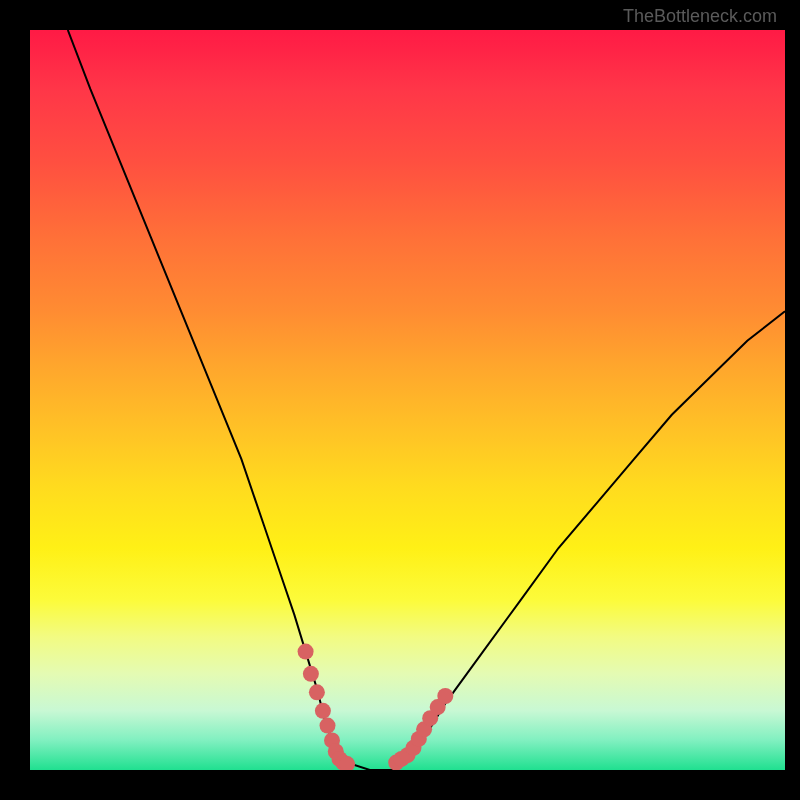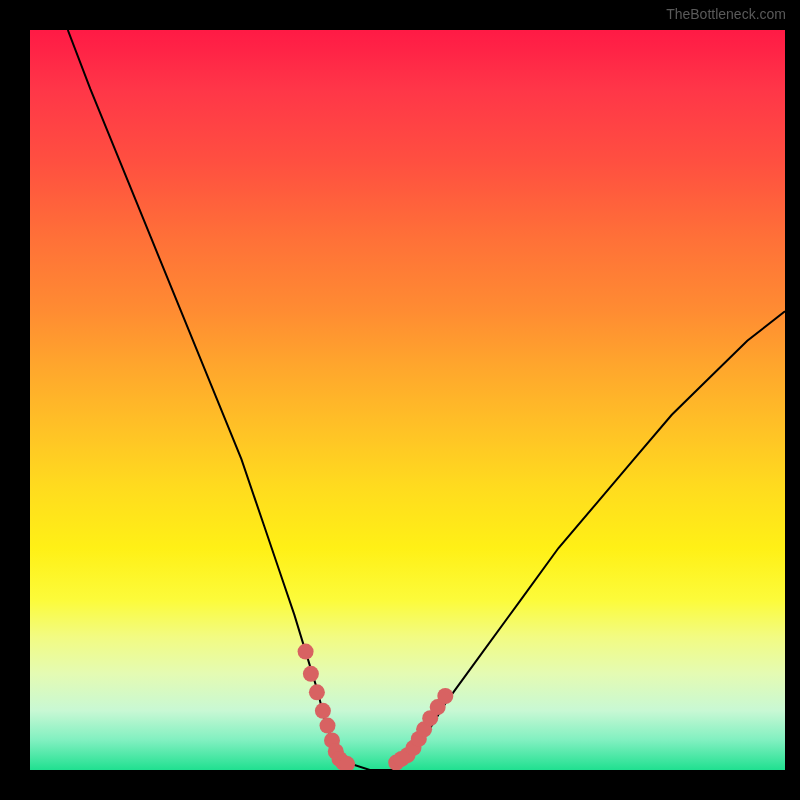--- a/index.html
+++ b/index.html
@@ -6,23 +6,23 @@
   body {
     width: 800px;
     height: 800px;
     background: #000;
     position: relative;
     overflow: hidden;
   }
   .watermark {
     position: absolute;
     top: 6px;
-    right: 14px;
+    right: 23px;
     font-family: Arial, sans-serif;
-    font-size: 14px;
+    font-size: 18px;
     color: #5a5a5a;
     font-weight: 500;
     z-index: 10;
   }
   .chart-area {
     position: absolute;
     left: 30px;
     top: 30px;
     width: 755px;
     height: 740px;

